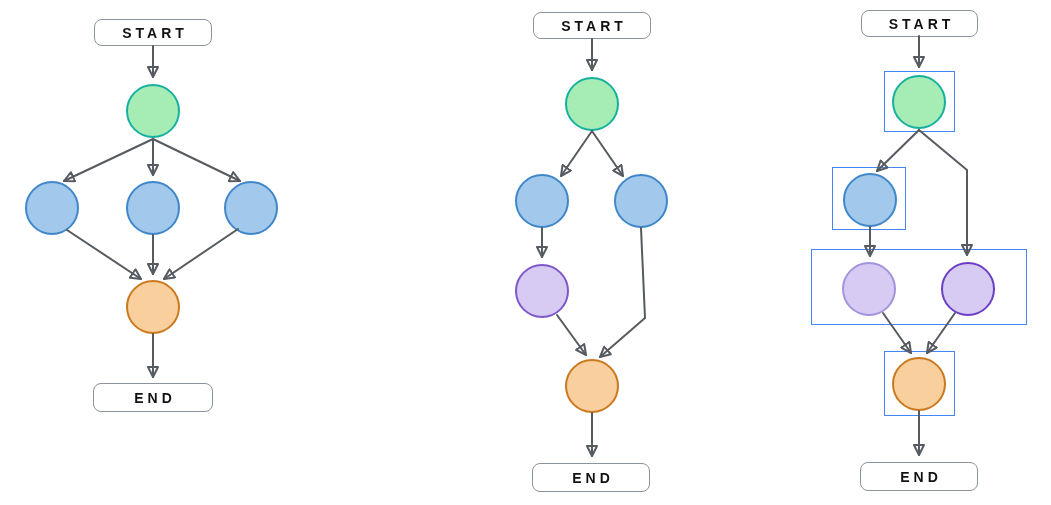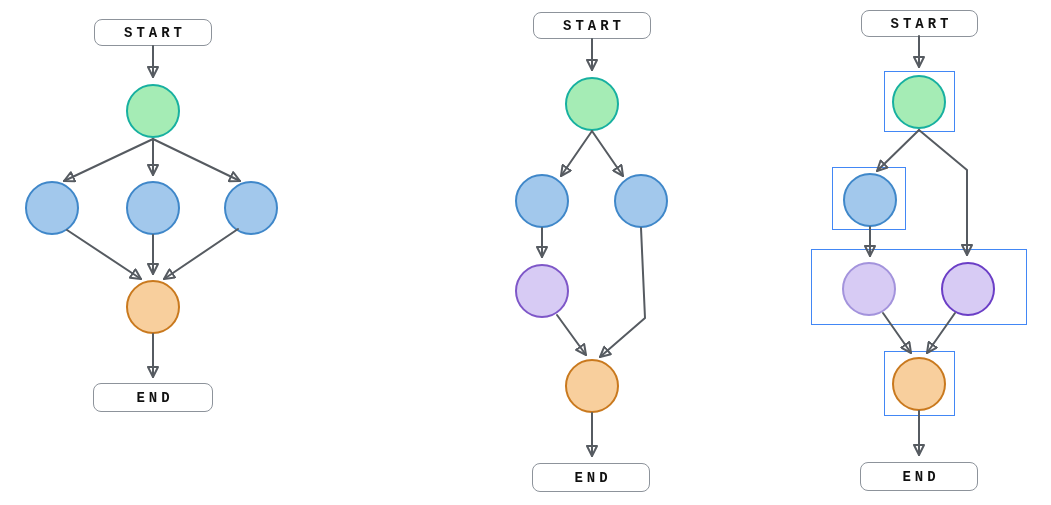--- a/index.html
+++ b/index.html
@@ -1,17 +1,17 @@
 <!DOCTYPE html>
 <html style="--canvas-bg: #ffffff; --terminal-fill: #ffffff; --terminal-border: #8d939b; --terminal-text: #111111; --edge-color: #565b61; --highlight-border: #4287f5; --green-fill: #a5ecb5; --green-stroke: #17b0a0; --blue-fill: #a2c8ec; --blue-stroke: #3f87c9; --purple-fill: #d7cbf4; --purple-stroke: #7e57c8; --purple-light-stroke: #a393dc; --purple-dark-stroke: #6b3ec6; --orange-fill: #f8cf9d; --orange-stroke: #c9791e;"><head>
 <meta charset="utf-8">
 <style>
   html,body{margin:0;padding:0;background:#ffffff;}
   #canvas{position:relative;width:1051px;height:505px;background:var(--canvas-bg,#ffffff);overflow:hidden;
-          font-family:Liberation Mono, monospace;}
+          font-family:Liberation Sans, sans-serif;}
   .hrect{position:absolute;border:1.6px solid var(--highlight-border);box-sizing:border-box;z-index:1;background:transparent;}
   .node{position:absolute;width:54px;height:54px;border-radius:50%;border:2px solid;box-sizing:border-box;z-index:2;}
   .node.green {background:var(--green-fill); border-color:var(--green-stroke);}
   .node.blue  {background:var(--blue-fill);  border-color:var(--blue-stroke);}
   .node.purple{background:var(--purple-fill);border-color:var(--purple-stroke);}
   .node.purple-light{background:var(--purple-fill);border-color:var(--purple-light-stroke);}
   .node.purple-dark {background:var(--purple-fill);border-color:var(--purple-dark-stroke);}
   .node.orange{background:var(--orange-fill);border-color:var(--orange-stroke);}
   .terminal{position:absolute;background:var(--terminal-fill);border:1.5px solid var(--terminal-border);
             border-radius:8px;box-sizing:border-box;display:flex;align-items:center;justify-content:center;

